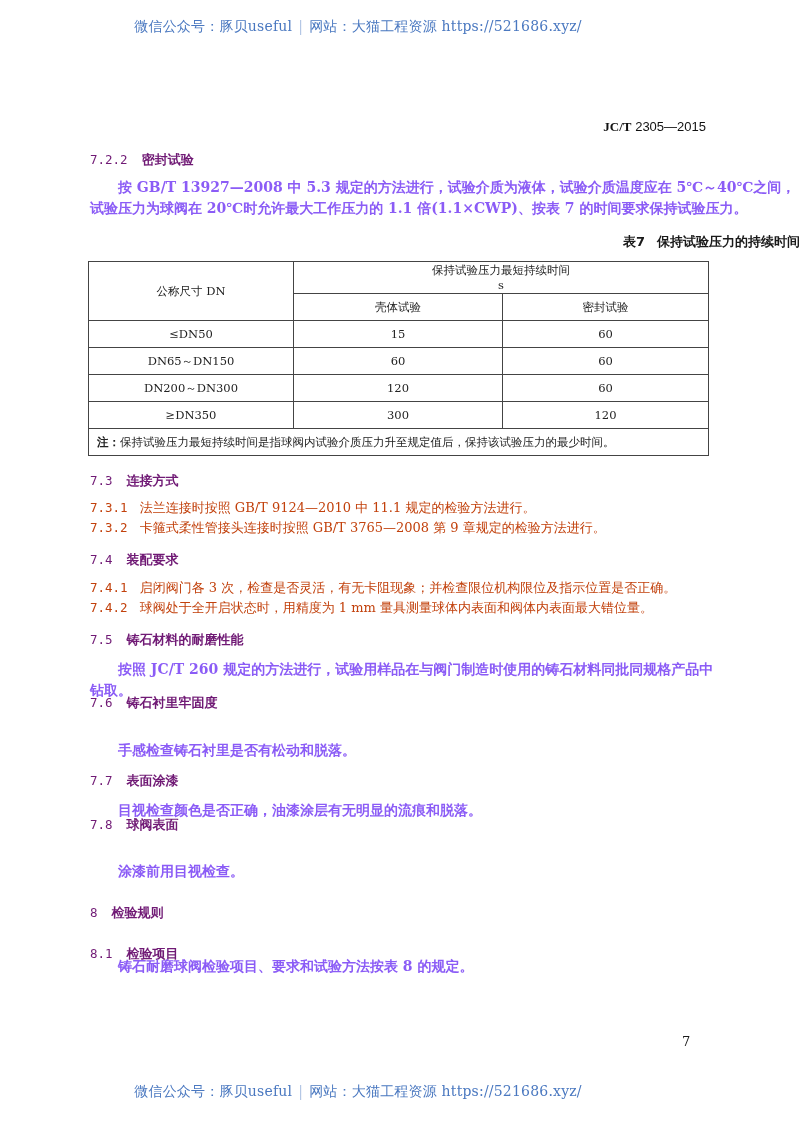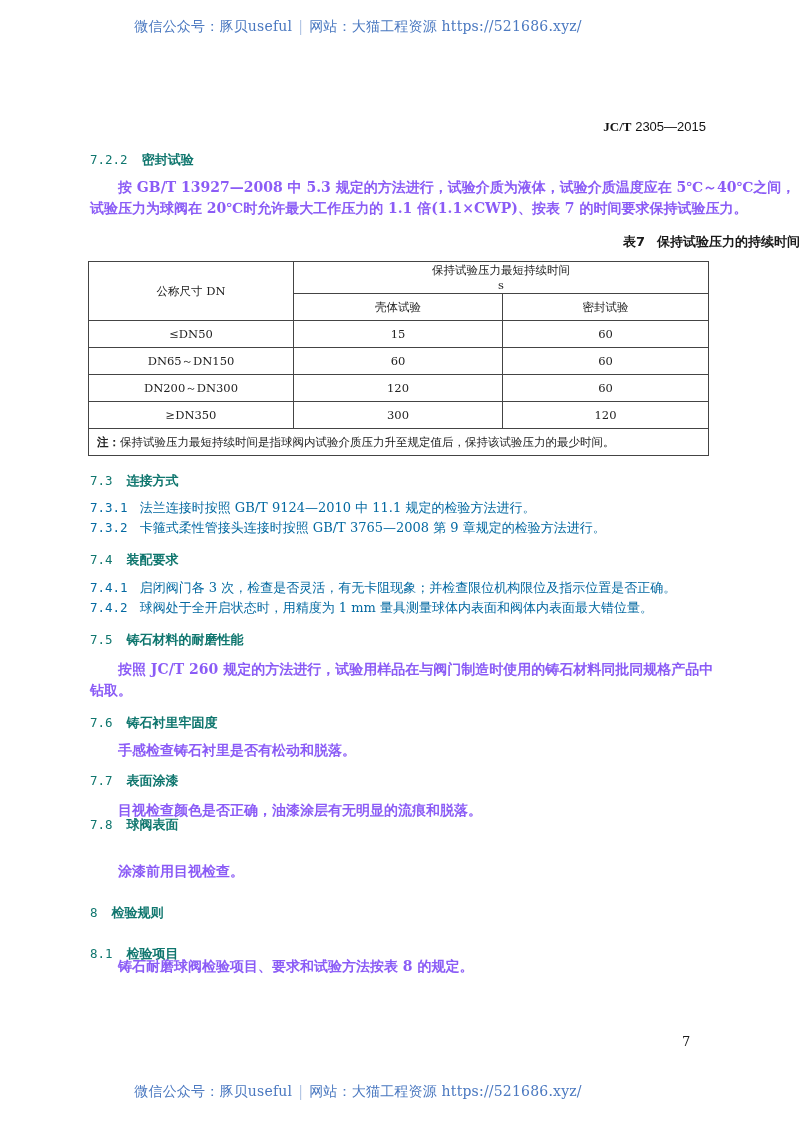--- a/index.html
+++ b/index.html
@@ -14,28 +14,28 @@
       font-size: 14px; color: #4a78c0; letter-spacing: 0.2px;
     }
     .watermark .sep { color: #b0c4e4; margin: 0 6px; }
     .std-code {
       right: 94px; top: 119px; font-size: 13px;
       font-family: "Liberation Sans", "DejaVu Sans", sans-serif; color: #111;
     }
     .std-code b { font-family: "Liberation Serif", serif; font-weight: bold; }
     .heading {
       left: 90px; font-size: 13px; font-weight: bold;
-      font-family: "DejaVu Sans", "Liberation Sans", sans-serif; color: #0f766e; text-align: right;
+      font-family: "DejaVu Sans", "Liberation Sans", sans-serif; color: #701a75; text-align: right;
     }
     .heading .num { font-weight: normal; margin-right: 14px; font-family: "DejaVu Sans Mono", monospace; font-size: 12.5px; }
     .para {
       left: 90px; font-size: 14px; line-height: 21px; color: #8b5cf6; font-weight: bold;
     }
     .para.indent { left: 118px; }
-    .item { left: 90px; font-size: 13px; color: #0369a1; }
+    .item { left: 90px; font-size: 13px; color: #c2410c; }
     .item .num { font-family: "DejaVu Sans Mono", monospace; font-size: 12.5px; margin-right: 12px; }
     .table-title {
       left: 0; width: 800px; text-align: right; top: 233px;
       font-size: 13px; font-weight: bold;
       font-family: "DejaVu Sans", "Liberation Sans", sans-serif;
     }
     .table-title .tnum { margin-right: 12px; }
     table.t7 {
       position: absolute; left: 88px; top: 261px; width: 621px;
       border-collapse: collapse; font-size: 11.5px; color: #222;
@@ -138,21 +138,21 @@
 <div class="abs item" style="top:599px;">
   <span class="num">7.4.2</span><span>球阀处于全开启状态时，用精度为 1 mm 量具测量球体内表面和阀体内表面最大错位量。</span>
 </div>
 
 <div class="abs heading" style="top:631px;">
   <span class="num">7.5</span><span>铸石材料的耐磨性能</span>
 </div>
 <div class="abs para indent" style="top:659px;">按照 JC/T 260 规定的方法进行，试验用样品在与阀门制造时使用的铸石材料同批同规格产品中</div>
 <div class="abs para" style="top:680px;">钻取。</div>
 
-<div class="abs heading" style="top:714px;">
+<div class="abs heading" style="top:694px;">
   <span class="num">7.6</span><span>铸石衬里牢固度</span>
 </div>
 <div class="abs para indent" style="top:740px;">手感检查铸石衬里是否有松动和脱落。</div>
 
 <div class="abs heading" style="top:772px;">
   <span class="num">7.7</span><span>表面涂漆</span>
 </div>
 <div class="abs para indent" style="top:800px;">目视检查颜色是否正确，油漆涂层有无明显的流痕和脱落。</div>
 
 <div class="abs heading" style="top:816px;">

